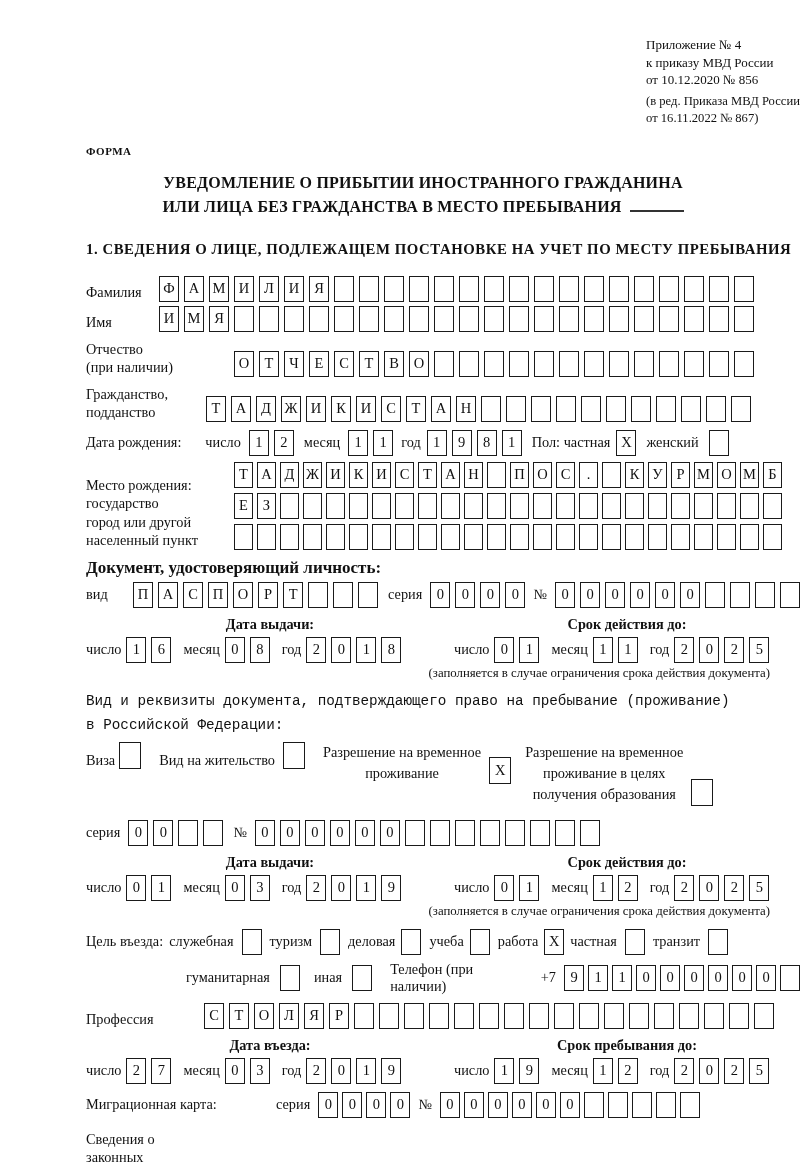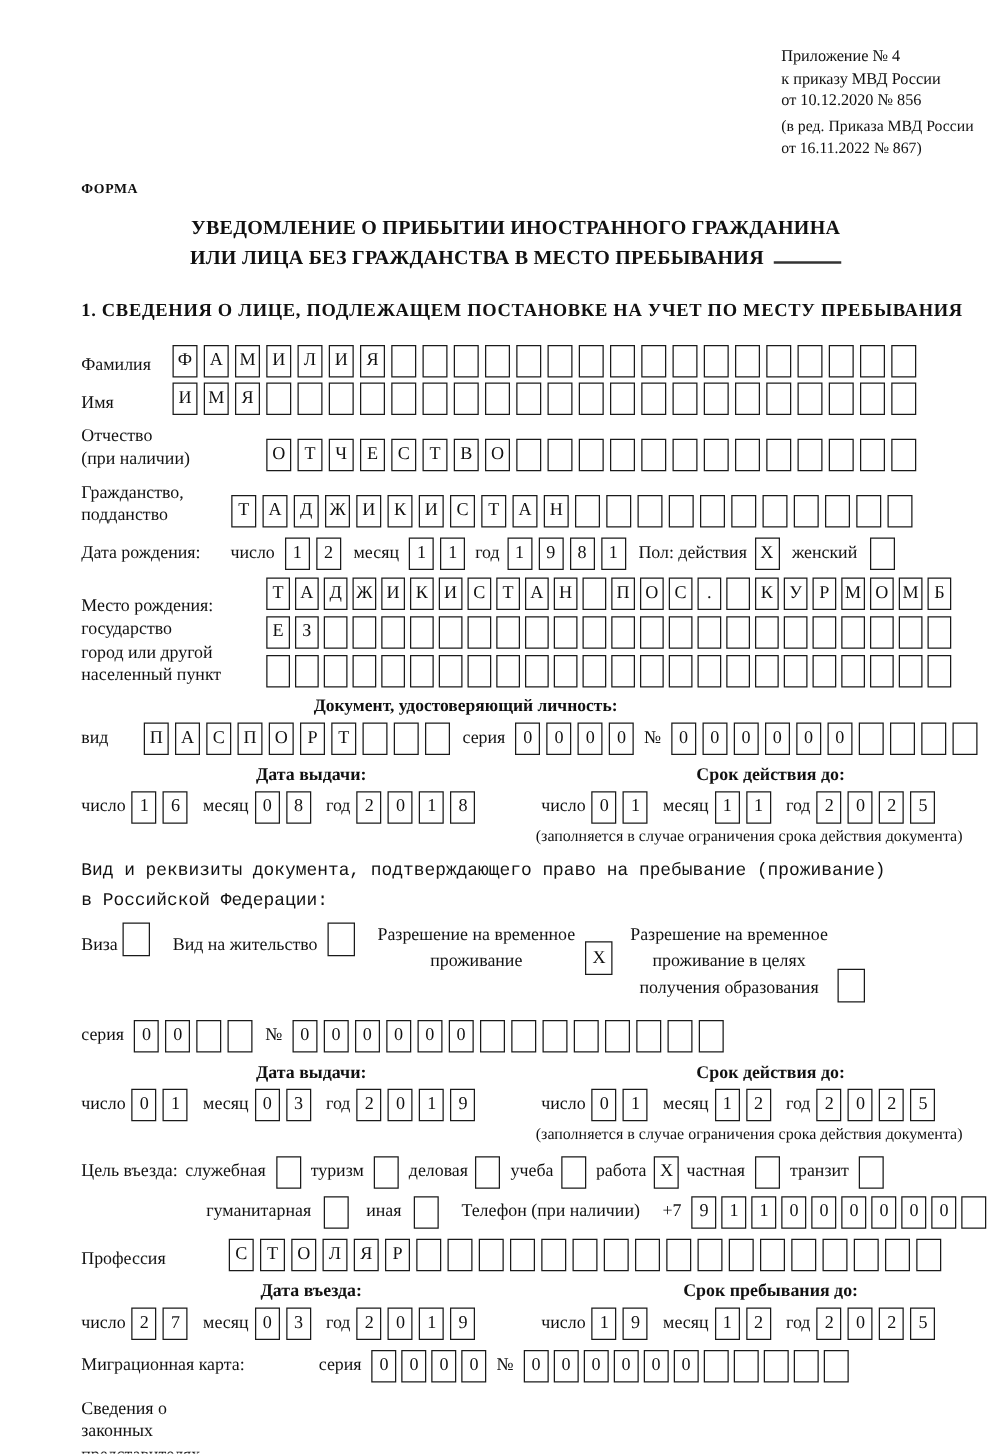--- a/index.html
+++ b/index.html
@@ -1,20 +1,20 @@
 <!DOCTYPE html>
 <html><head>
 <meta charset="utf-8">
 <style>
   * { margin:0; padding:0; box-sizing:border-box; }
   html,body { background:#fff; }
   .page {
     width:800px; height:1163px; overflow:hidden; background:#fff; color:#111;
     font-family:"Liberation Serif","DejaVu Serif",serif;
-    padding:36px 0 10px 65px; position:relative;
+    padding:36px 0 10px 86px; position:relative;
   }
   .appendix { margin-left:560px; width:200px; font-size:13px; line-height:1.35; white-space:pre-line; }
   .revision { margin-left:560px; width:200px; font-size:12.6px; line-height:1.35; white-space:pre-line; margin-top:4px; }
   .forma { padding-right:34px; font-weight:bold; font-size:11px; margin-top:18px; letter-spacing:0.5px; }
   .title { text-align:center; font-weight:bold; font-size:16px; line-height:1.5; margin-top:14px; letter-spacing:0.2px; padding-right:40px; }
   .blank { display:inline-block; width:54px; border-bottom:2px solid #333; height:12px; margin-left:8px; }
   .s1head { font-weight:bold; font-size:14.8px; margin-top:22px; letter-spacing:0.55px; }
 
   .frow { display:flex; align-items:flex-end; }
   .flabel { flex:none; font-size:14.3px; line-height:1.3; padding-top:4px; white-space:pre-line; }
@@ -26,21 +26,21 @@
     display:flex; align-items:center; justify-content:center; font-size:14.5px; font-family:inherit;
   }
   .tight .cell { width:19px; }
   .chk { width:22px; height:27px; }
   .cellstack { display:flex; flex-direction:column; gap:5px; }
 
   .irow { display:flex; align-items:center; font-size:14.3px; }
   .g6{margin-left:6px}.g8{margin-left:8px}.g10{margin-left:10px}.g14{margin-left:14px}.g18{margin-left:18px}.g24{margin-left:24px}
   .mt4{margin-top:4px}.mt6{margin-top:6px}.mt8{margin-top:8px}.mt10{margin-top:10px}.mt14{margin-top:14px}.mt18{margin-top:18px}
 
-  .dochead { text-align:center; font-weight:bold; font-size:14px; margin-top:8px; padding-right:120px; }
+  .dochead { text-align:left; font-weight:bold; font-size:17px; margin-top:8px; padding-right:120px; }
   .dates { display:flex; margin-top:8px; }
   .dhalf.left { width:368px; flex:none; }
   .dhalf.right { flex:1; }
   .dhead { font-weight:bold; text-align:center; font-size:14.3px; margin-bottom:4px; }
   .dline { display:flex; align-items:center; font-size:14.3px; }
   .dline .t { margin-right:5px; }
   .dline .grp { margin-right:12px; }
   .note { text-align:right; font-size:12.8px; margin-top:3px; padding-right:30px; }
 
   .intro { font-size:14.3px; line-height:1.7; margin-top:8px; white-space:pre-line;font-family:Liberation Mono, monospace; }
@@ -198,21 +198,21 @@
         <div class="cell">1</div>
         <div class="cell">1</div>
       </span>
     <span class="g8">год</span>
     <span class="cells g6">
         <div class="cell">1</div>
         <div class="cell">9</div>
         <div class="cell">8</div>
         <div class="cell">1</div>
       </span>
-    <span class="g10">Пол: действия</span>
+    <span class="g10">Пол: частная</span>
     <span class="cell g6">X</span>
     <span class="g10">женский</span>
     <span class="cell g10"></span>
   </div>
 
   <div class="frow mt6">
     <div class="flabel lw148">Место рождения:
 государство
 город или другой
 населенный пункт</div>

